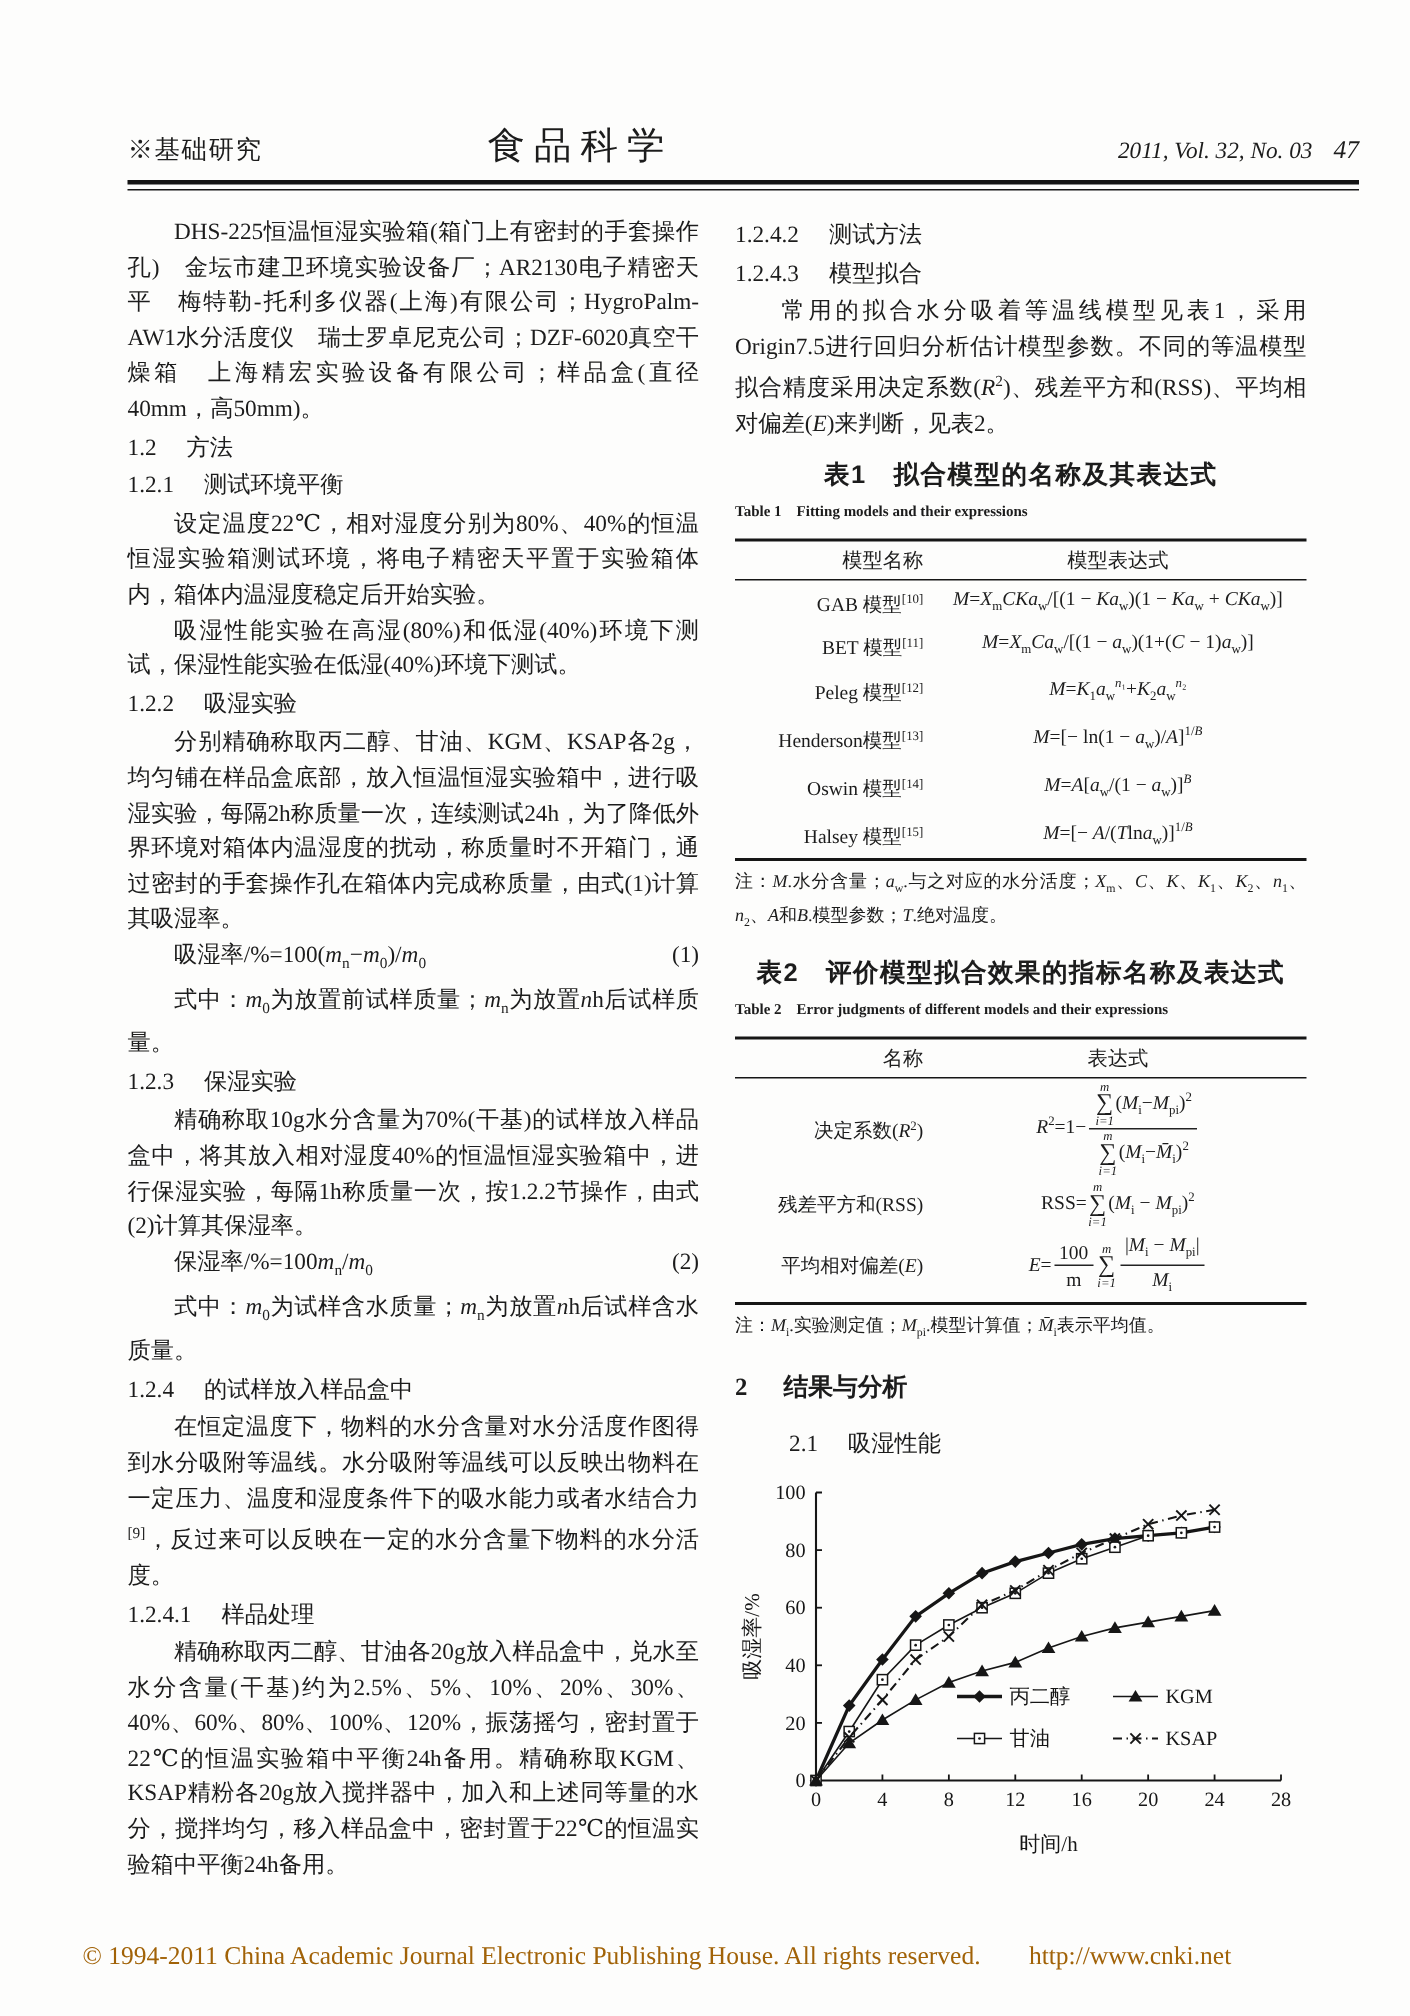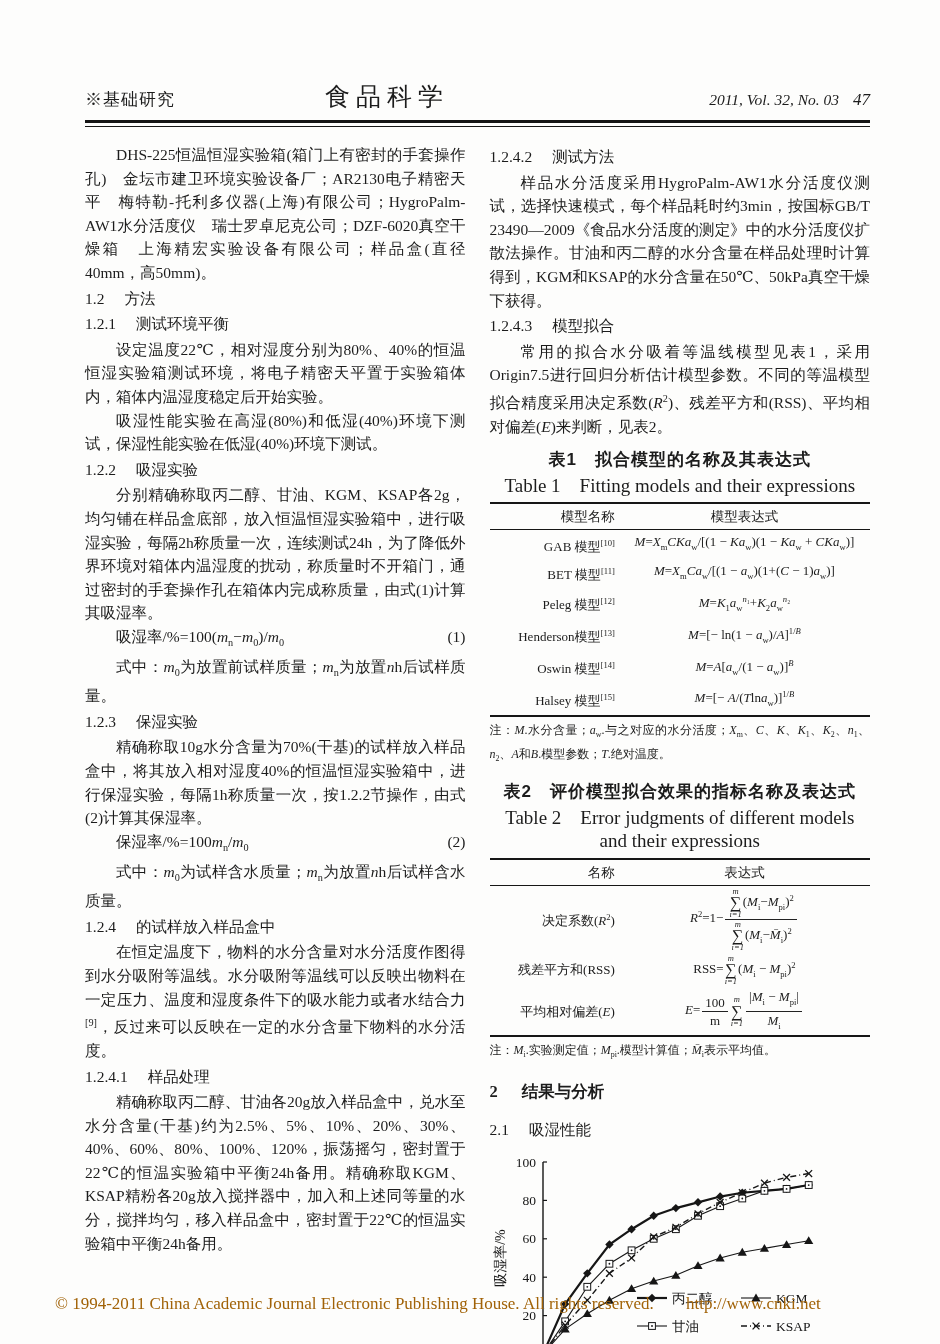--- a/index.html
+++ b/index.html
@@ -4,54 +4,54 @@
 <style>
   * { margin:0; padding:0; box-sizing:border-box; }
   html,body { width:940px; height:1344px; }
   body {
     background:#fdfdfc;
     color:#1c1c1c;
     font-family:"Liberation Serif","DejaVu Serif",serif;
     overflow:hidden;
     position:relative;
   }
-  .page { width:940px; height:1344px; padding:80px 70px 0 85px; position:relative; }
+  .page { width:940px; height:1344px; padding:80px 34px 0 85px; position:relative; }
 
   
   .hdr { display:flex; align-items:baseline; font-size:17px; }
   .hdr-left { width:240px; letter-spacing:1px; }
   .hdr-center { flex:1; font-size:25px; font-weight:normal; letter-spacing:6px; }
   .hdr-right { width:240px; text-align:right; font-style:italic; font-size:15.5px; white-space:nowrap; }
   .hdr-page { font-style:italic; font-size:17px; margin-left:14px; }
   .hdr-rule { margin-top:7px; border-top:3.5px solid #151515; border-bottom:1.5px solid #151515; height:7px; }
 
   
   .cols { display:flex; gap:24px; margin-top:16px; }
   .col { width:381px; font-size:15.5px; line-height:23.6px; text-align:justify; }
 
   .p { text-indent:2em; }
   .h { margin:2px 0 2px 0; white-space:nowrap; }
   .h .hnum { margin-right:20px; }
   .h2head { font-weight:bold; font-size:16.5px; margin:16px 0 14px 0; }
   .h2head .hnum { margin-right:24px; }
   .h21head { margin:4px 0 10px 0; }
-  .h21head .hnum { margin-right:20px; }
+  .h21head .hnum { margin-right:20px;margin-left:36px; }
 
   .eq { display:flex; align-items:baseline; }
   .eq-body { padding-left:2em; }
   .eq-num { margin-left:auto; }
 
   i { font-style:italic; }
   sub { font-size:66%; }
   sup { font-size:66%; }
 
   
   .tblock { margin:10px 0 12px 0; }
   .tcap-zh { text-align:center; font-weight:bold; font-size:17px; font-family:"Liberation Sans","DejaVu Sans",sans-serif; letter-spacing:1px; }
-  .tcap-en { text-align:center; font-weight:normal; font-size:19px; margin-top:2px; }
+  .tcap-en { text-align:left; font-weight:bold; font-size:10px; margin-top:2px; }
   table.sci { width:100%; border-collapse:collapse; margin-top:5px; font-size:13px; line-height:21px;
     border-top:2.6px solid #161616; border-bottom:2.6px solid #161616; }
   table.sci th { font-weight:normal; border-bottom:1.4px solid #161616; padding:2px 4px; font-size:13.5px; }
   table.sci td { padding:1px 4px; }
   .cname { text-align:right; width:34%; }
   .cexpr { text-align:center; }
   td.cname { padding-left:12px; }
   .tnote { font-size:12px; line-height:18px; margin-top:4px; text-align:justify; }
 
   
@@ -109,21 +109,20 @@
       </div>
       <p class="p">式中：<i>m</i><sub>0</sub>为试样含水质量；<i>m</i><sub>n</sub>为放置<i>n</i>h后试样含水质量。</p>
       <div class="h"><span class="hnum">1.2.4</span><span>的试样放入样品盒中</span></div>
       <p class="p">在恒定温度下，物料的水分含量对水分活度作图得到水分吸附等温线。水分吸附等温线可以反映出物料在一定压力、温度和湿度条件下的吸水能力或者水结合力<sup>[9]</sup>，反过来可以反映在一定的水分含量下物料的水分活度。</p>
       <div class="h"><span class="hnum">1.2.4.1</span><span>样品处理</span></div>
       <p class="p">精确称取丙二醇、甘油各20g放入样品盒中，兑水至水分含量(干基)约为2.5%、5%、10%、20%、30%、40%、60%、80%、100%、120%，振荡摇匀，密封置于22℃的恒温实验箱中平衡24h备用。精确称取KGM、KSAP精粉各20g放入搅拌器中，加入和上述同等量的水分，搅拌均匀，移入样品盒中，密封置于22℃的恒温实验箱中平衡24h备用。</p>
     </div>
 
     <div class="col">
       <div class="h"><span class="hnum">1.2.4.2</span><span>测试方法</span></div>
-      <p class="p">样品水分活度采用HygroPalm-AW1水分活度仪测试，选择快速模式，每个样品耗时约3min，按国标GB/T 23490—2009《食品水分活度的测定》中的水分活度仪扩散法操作。甘油和丙二醇的水分含量在样品处理时计算得到，KGM和KSAP的水分含量在50℃、50kPa真空干燥下获得。</p>
       <div class="h"><span class="hnum">1.2.4.3</span><span>模型拟合</span></div>
       <p class="p">常用的拟合水分吸着等温线模型见表1，采用Origin7.5进行回归分析估计模型参数。不同的等温模型拟合精度采用决定系数(<i>R</i><sup>2</sup>)、残差平方和(RSS)、平均相对偏差(<i>E</i>)来判断，见表2。</p>
 
       <div class="tblock">
         <div class="tcap-zh">表1　拟合模型的名称及其表达式</div>
         <div class="tcap-en">Table 1　Fitting models and their expressions</div>
         <table class="sci">
           <thead>
             <tr>
               <th class="cname">模型名称</th>

